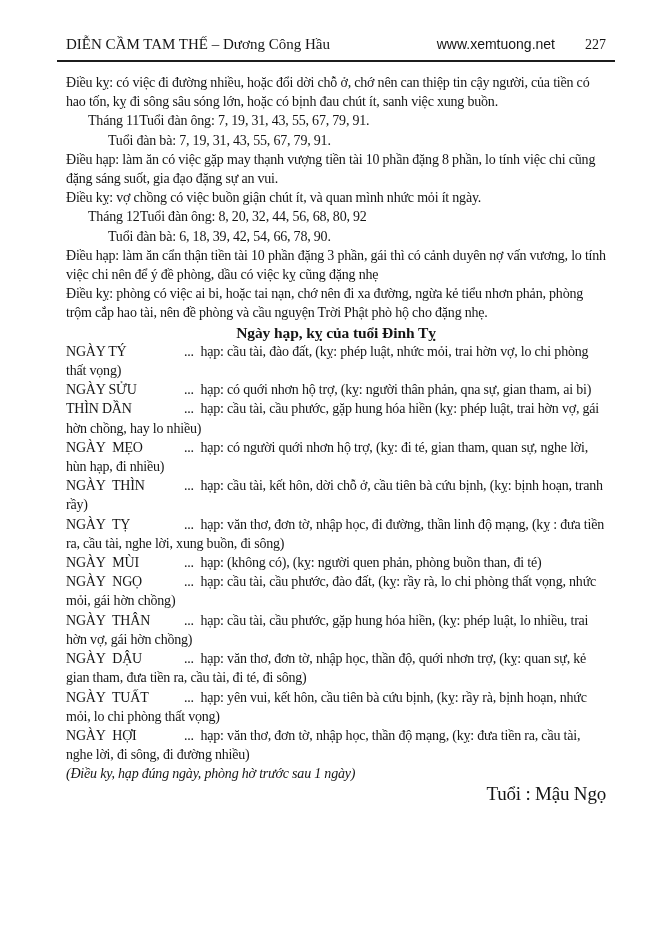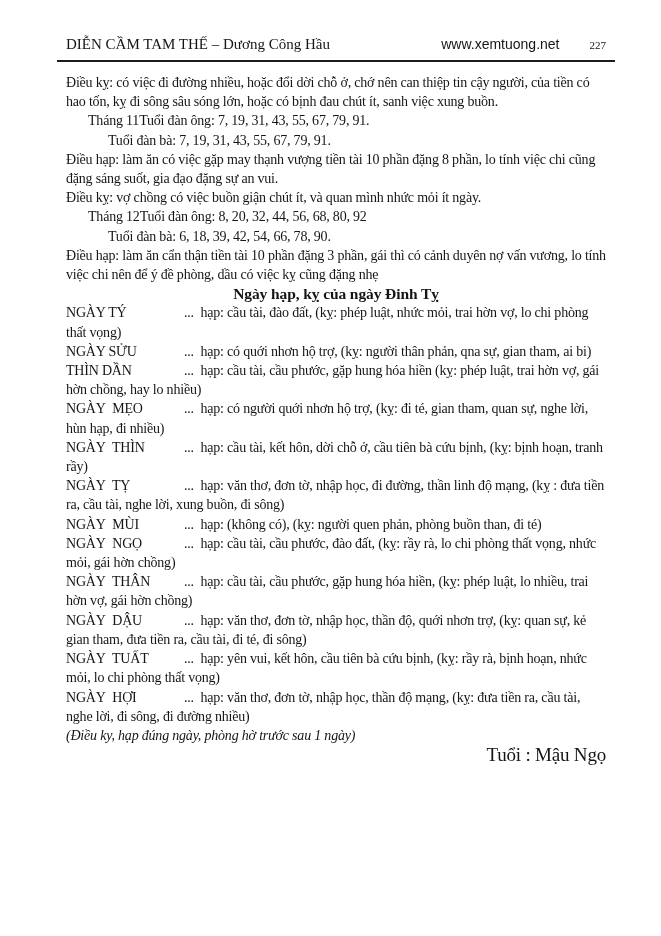--- a/index.html
+++ b/index.html
@@ -23,21 +23,21 @@
     white-space: nowrap;
   }
   .header .title { flex: 0 0 auto; letter-spacing: 0; }
   .header .spacer { flex: 1 1 auto; }
   .header .site {
     font-family: "Liberation Sans", sans-serif;
     font-size: 14px;
     margin-right: 30px;
     text-align: center;
   }
-  .header .pagenum { font-size: 11px; }
+  .header .pagenum { font-size: 14px; }
   .rule {
     border: none;
     border-top: 2px solid #1c1c1c;
     margin: 5px -9px 11px -9px;
   }
   .body {
     font-size: 14px;
     line-height: 19.2px;
     letter-spacing: -0.2px;
     text-align: left;
@@ -87,22 +87,23 @@
     <p><span class="lbl">Điều hạp</span><span>: làm ăn có việc gặp may thạnh vượng tiền tài 10 phần đặng 8 phần, lo tính việc chi cũng đặng sáng suốt, gia đạo đặng sự an vui.</span></p>
 
     <p><span class="lbl">Điều kỵ</span><span>: vợ chồng có việc buồn giận chút ít, và quan mình nhức mỏi ít ngày.</span></p>
 
     <p class="ind1"><span class="lbl">Tháng 12Tuổi đàn ông</span><span>: 8, 20, 32, 44, 56, 68, 80, 92</span></p>
 
     <p class="ind2"><span class="lbl">Tuổi đàn bà</span><span>: 6, 18, 39, 42, 54, 66, 78, 90.</span></p>
 
     <p><span class="lbl">Điều hạp</span><span>: làm ăn cẩn thận tiền tài 10 phần đặng 3 phần, gái thì có cảnh duyên nợ vấn vương, lo tính việc chi nên để ý đề phòng, dầu có việc kỵ cũng đặng nhẹ</span></p>
 
+    <p><span class="lbl">Điều kỵ</span><span>: phòng có việc ai bi, hoặc tai nạn, chớ nên đi xa đường, ngừa kẻ tiểu nhơn phản, phòng trộm cắp hao tài, nên đề phòng và cầu nguyện Trời Phật phò hộ cho đặng nhẹ.</span></p>
 
-    <p class="section-heading">Ngày hạp, kỵ của ngày Đinh Tỵ</p>
+    <p class="section-heading">Ngày hạp, kỵ của tuổi Đinh Tỵ</p>
 
     <p><span class="day-name">NGÀY TÝ</span><span>...&nbsp; hạp: cầu tài, đào đất, (kỵ: phép luật, nhức mỏi, trai hờn vợ, lo chi phòng thất vọng)</span></p>
 
     <p><span class="day-name">NGÀY SỬU</span><span>...&nbsp; hạp: có quới nhơn hộ trợ, (kỵ: người thân phản, qna sự, gian tham, ai bi)</span></p>
 
     <p><span class="day-name">THÌN DẦN</span><span>...&nbsp; hạp: cầu tài, cầu phước, gặp hung hóa hiền (kỵ: phép luật, trai hờn vợ, gái hờn chồng, hay lo nhiều)</span></p>
 
     <p><span class="day-name">NGÀY&nbsp; MẸO</span><span>...&nbsp; hạp: có người quới nhơn hộ trợ, (kỵ: đi té, gian tham, quan sự, nghe lời, hùn hạp, đi nhiều)</span></p>
 
     <p><span class="day-name">NGÀY&nbsp; THÌN</span><span>...&nbsp; hạp: cầu tài, kết hôn, dời chỗ ở, cầu tiên bà cứu bịnh, (kỵ: bịnh hoạn, tranh rầy)</span></p>

